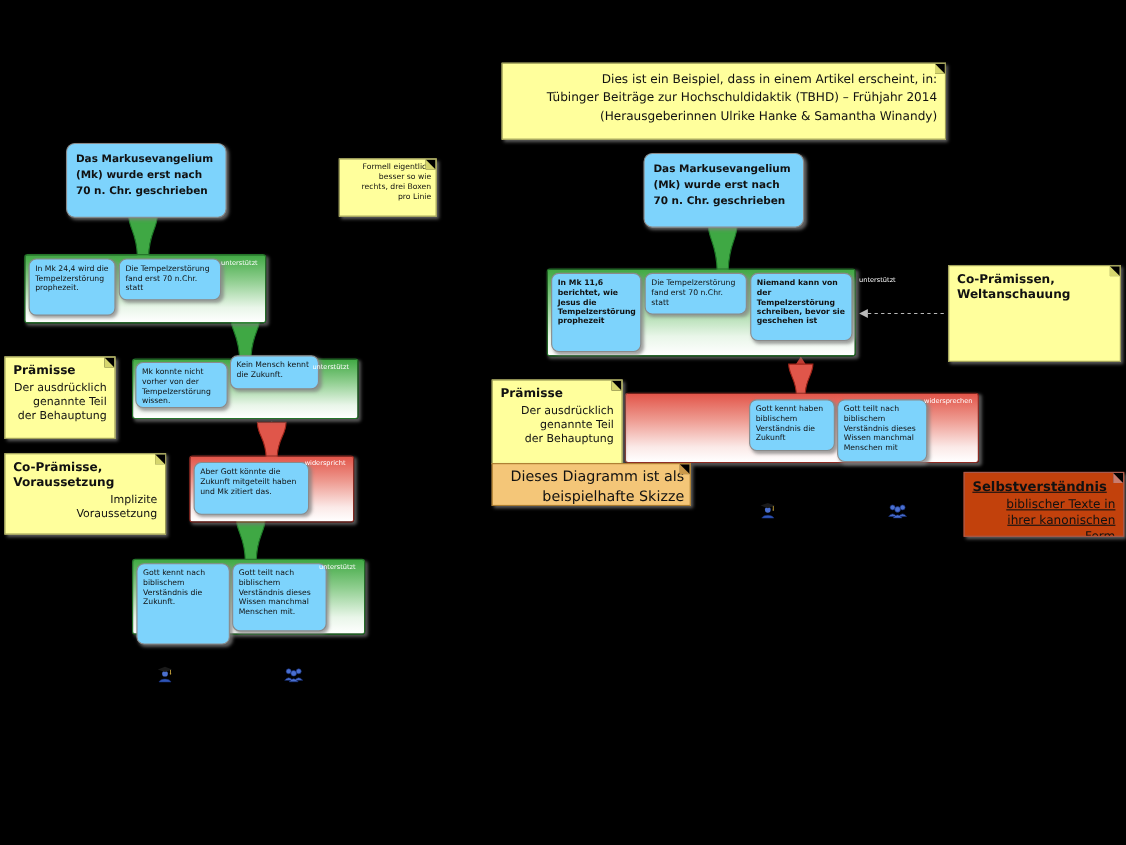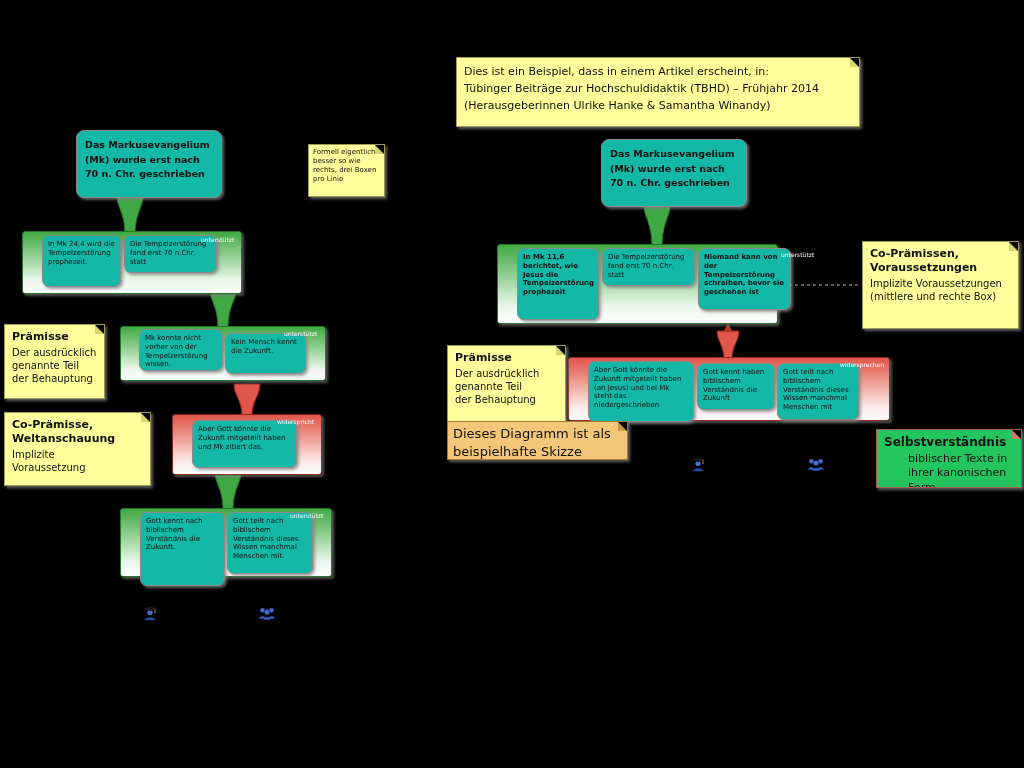--- a/index.html
+++ b/index.html
@@ -1,23 +1,23 @@
 <!DOCTYPE html>
 <html><head>
 <meta charset="utf-8">
 <style>
   * { margin:0; padding:0; box-sizing:border-box; }
   html,body { background:#000; font-family:"DejaVu Sans", sans-serif; }
   #canvas { position:relative; width:1024px; height:768px; background:#000; overflow:hidden; }
 
   .box {
-    position:absolute; background:#14b8a6; border:1px solid #8a8a8a; border-radius:7px;
+    position:absolute; background:#7dd3fc; border:1px solid #8a8a8a; border-radius:7px;
     box-shadow:2px 2px 3px rgba(130,130,130,0.75);
     padding:4px 5px; font-size:7px; line-height:1.25; color:#111;
-    overflow:hidden; z-index:3;margin-left:16px;
+    overflow:hidden; z-index:3;
   }
   .box.b { font-weight:bold; }
   .box.claim { font-size:9.5px; font-weight:bold; line-height:1.55; padding:7px 8px; border-radius:8px; }
 
   .group {
     position:absolute; border:1px solid #25752a; border-radius:3px; z-index:2;
     background:linear-gradient(to bottom,#41a944 0%, #8fce8f 38%, #e9f6e9 78%, #ffffff 100%);
     box-shadow:2px 2px 3px rgba(120,120,120,0.7);
   }
   .group.red {
@@ -25,27 +25,27 @@
     background:linear-gradient(to bottom,#e25549 0%, #ee9a90 38%, #fbe9e7 78%, #ffffff 100%);
   }
   .glabel { position:absolute; font-size:6px; color:#fff; z-index:4; white-space:nowrap; }
 
   .note {
     position:absolute; background:#ffff9c; border:1px solid #9a9a55;
     box-shadow:2px 2px 3px rgba(130,130,130,0.75);
     padding:5px 7px; color:#111; z-index:3; overflow:hidden;
   }
   .note.orange { background:#f4c678; border-color:#a97b2e; }
-  .note.pink   { background:#22c55e; border-color:#a85a4e; }
+  .note.pink   { background:#c2410c; border-color:#a85a4e;text-decoration:underline; }
   .dogear { position:absolute; top:0; right:0; width:0; height:0;
             border-top:9px solid #000; border-left:9px solid #d6d66e; }
   .note.orange .dogear { border-left-color:#c9984a; }
   .note.pink   .dogear { border-left-color:#c97c6e; }
   .note-title { font-weight:bold; font-size:11px; line-height:1.25; margin-bottom:2px; white-space:pre-line; }
-  .note-body  { font-size:10px; line-height:1.3; white-space:pre-line; }
+  .note-body  { font-size:10px; line-height:1.3; white-space:pre-line;text-align:right; }
   .note.header-note .note-body { font-size:11px; line-height:1.55; }
   .note.small .note-body { font-size:7px; line-height:1.3; }
   .note.orange .note-body { font-size:13px; line-height:1.35; }
   .note.pink .note-title { font-size:12px; }
   .note.pink .note-body  { font-size:11px;margin-left:24px; }
 
   .icon { position:absolute; z-index:3; }
   #connectors { position:absolute; left:0; top:0; z-index:1; }
 </style>
 </head>
@@ -78,37 +78,37 @@
       <path d="M 717 331 L 739 331 C 739 341 732 345 732 360 L 724 360 C 724 345 717 341 717 331 Z" fill="#e0564a" stroke="#9b2318" stroke-width="1"></path>
     </g>
     <g>
       <polygon points="781,285 789,281 789,289" fill="#b9b9b9"></polygon>
       <line x1="789" y1="285" x2="858" y2="285" stroke="#b9b9b9" stroke-width="1" stroke-dasharray="3,3"></line>
     </g>
   </svg>
 
   <div class="box claim" style="left:60px;top:130px;width:146px;height:68px">Das Markusevangelium (Mk) wurde erst nach 70 n. Chr. geschrieben</div>
 
-  <div class="note small" style="left:308px;top:144px;width:77px;height:53px;padding:3px 4px">
+  <div class="note small" style="left:308px;top:144px;width:89px;height:53px;padding:3px 4px">
     <span class="dogear"></span>
     <div class="note-body">Formell eigentlich
 besser so wie
 rechts, drei Boxen
 pro Linie</div>
   </div>
 
   <div class="group" style="left:22px;top:231px;width:220px;height:63px"></div>
   <span class="glabel" style="left:201px;top:236px">unterstützt</span>
   <div class="box" style="left:26px;top:235px;width:79px;height:52px">In Mk 24,4 wird die Tempelzerstörung prophezeit.</div>
   <div class="box" style="left:108px;top:235px;width:93px;height:38px">Die Tempelzerstörung fand erst 70 n.Chr. statt</div>
 
   <div class="group" style="left:120px;top:326px;width:206px;height:55px"></div>
   <span class="glabel" style="left:284px;top:330px">unterstützt</span>
   <div class="box" style="left:123px;top:329px;width:84px;height:42px">Mk konnte nicht vorher von der Tempelzerstörung wissen.</div>
-  <div class="box" style="left:209px;top:333px;width:81px;height:41px">Kein Mensch kennt die Zukunft.</div>
+  <div class="box" style="left:209px;top:323px;width:81px;height:31px">Kein Mensch kennt die Zukunft.</div>
 
   <div class="group red" style="left:172px;top:414px;width:150px;height:61px"></div>
   <span class="glabel" style="left:277px;top:418px">widerspricht</span>
   <div class="box" style="left:176px;top:420px;width:105px;height:48px">Aber Gott könnte die Zukunft mitgeteilt haben und Mk zitiert das.</div>
 
   <div class="group" style="left:120px;top:508px;width:212px;height:69px"></div>
   <span class="glabel" style="left:290px;top:512px">unterstützt</span>
   <div class="box" style="left:124px;top:512px;width:85px;height:74px">Gott kennt nach biblischem Verständnis die Zukunft.</div>
   <div class="box" style="left:211px;top:512px;width:86px;height:62px">Gott teilt nach biblischem Verständnis dieses Wissen manchmal Menschen mit.</div>
 
@@ -116,21 +116,21 @@
     <span class="dogear"></span>
     <div class="note-title">Prämisse</div>
     <div class="note-body">Der ausdrücklich
 genannte Teil
 der Behauptung</div>
   </div>
 
   <div class="note" style="left:4px;top:412px;width:147px;height:74px">
     <span class="dogear"></span>
     <div class="note-title">Co-Prämisse,
-Weltanschauung</div>
+Voraussetzung</div>
     <div class="note-body">Implizite
 Voraussetzung</div>
   </div>
 
   <svg class="icon" style="left:141px;top:604px" width="18" height="18" viewBox="0 0 18 18">
     <circle cx="9" cy="8.5" r="2.6" fill="#4a6fd0"></circle>
     <path d="M3.5 16 C5 12.5 13 12.5 14.5 16 Z" fill="#2f55b8" stroke="#17307a" stroke-width="0.5"></path>
     <polygon points="9,2.2 15.5,4.6 9,7 2.5,4.6" fill="#1a1a1a"></polygon>
     <line x1="14" y1="5" x2="14" y2="8.2" stroke="#caa53d" stroke-width="0.8"></line>
     <circle cx="14" cy="8.6" r="0.7" fill="#caa53d"></circle>
@@ -156,21 +156,20 @@
   <div class="box claim" style="left:585px;top:139px;width:146px;height:68px">Das Markusevangelium (Mk) wurde erst nach 70 n. Chr. geschrieben</div>
 
   <div class="group" style="left:497px;top:244px;width:281px;height:80px"></div>
   <span class="glabel" style="left:781px;top:251px">unterstützt</span>
   <div class="box b" style="left:501px;top:248px;width:82px;height:72px">In Mk 11,6 berichtet, wie Jesus die Tempelzerstörung prophezeit</div>
   <div class="box" style="left:586px;top:248px;width:93px;height:38px">Die Tempelzerstörung fand erst 70 n.Chr. statt</div>
   <div class="box b" style="left:682px;top:248px;width:93px;height:62px">Niemand kann von der Tempelzerstörung schreiben, bevor sie geschehen ist</div>
 
   <div class="group red" style="left:568px;top:357px;width:322px;height:64px"></div>
   <span class="glabel" style="left:840px;top:361px">widersprechen</span>
-  <div class="box" style="left:572px;top:361px;width:106px;height:61px">Aber Gott könnte die Zukunft mitgeteilt haben (an Jesus) und bei Mk steht das niedergeschrieben</div>
   <div class="box" style="left:681px;top:363px;width:78px;height:47px">Gott kennt haben biblischem Verständnis die Zukunft</div>
   <div class="box" style="left:761px;top:363px;width:82px;height:57px">Gott teilt nach biblischem Verständnis dieses Wissen manchmal Menschen mit</div>
 
   <div class="note" style="left:447px;top:345px;width:119px;height:77px">
     <span class="dogear"></span>
     <div class="note-title">Prämisse</div>
     <div class="note-body">Der ausdrücklich
 genannte Teil
 der Behauptung</div>
   </div>
@@ -178,23 +177,21 @@
   <div class="note orange" style="left:447px;top:421px;width:181px;height:39px;padding:3px 5px">
     <span class="dogear"></span>
     <div class="note-body">Dieses Diagramm ist als beispielhafte Skizze
 eines Aspektes zu verstehen,
 nicht als vollständige Abhandlung der Frage.</div>
   </div>
 
   <div class="note" style="left:862px;top:241px;width:157px;height:88px">
     <span class="dogear"></span>
     <div class="note-title">Co-Prämissen,
-Voraussetzungen</div>
-    <div class="note-body">Implizite Voraussetzungen
-(mittlere und rechte Box)</div>
+Weltanschauung</div>
   </div>
 
   <div class="note pink" style="left:876px;top:429px;width:146px;height:59px">
     <span class="dogear"></span>
     <div class="note-title">Selbstverständnis</div>
     <div class="note-body">biblischer Texte in
 ihrer kanonischen Form</div>
   </div>
 
   <svg class="icon" style="left:689px;top:455px" width="18" height="18" viewBox="0 0 18 18">

